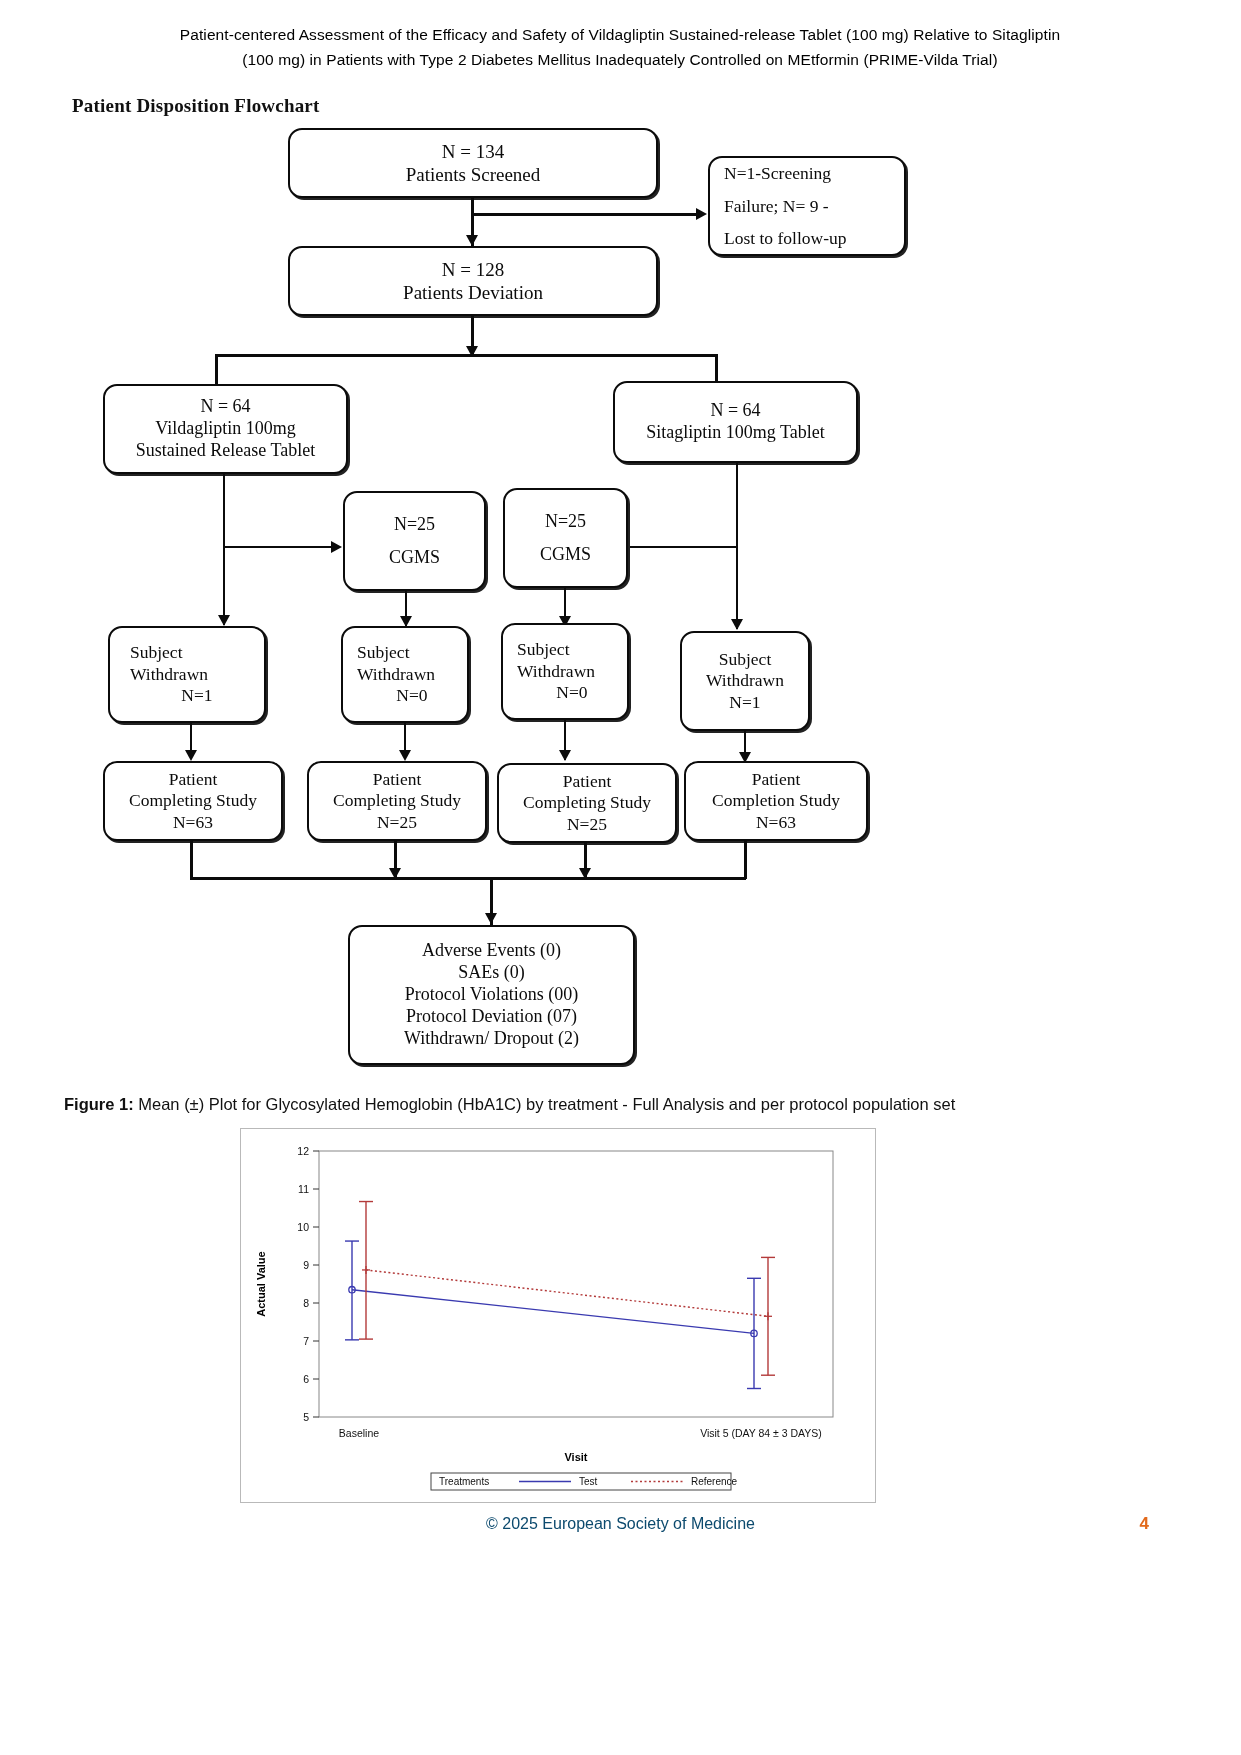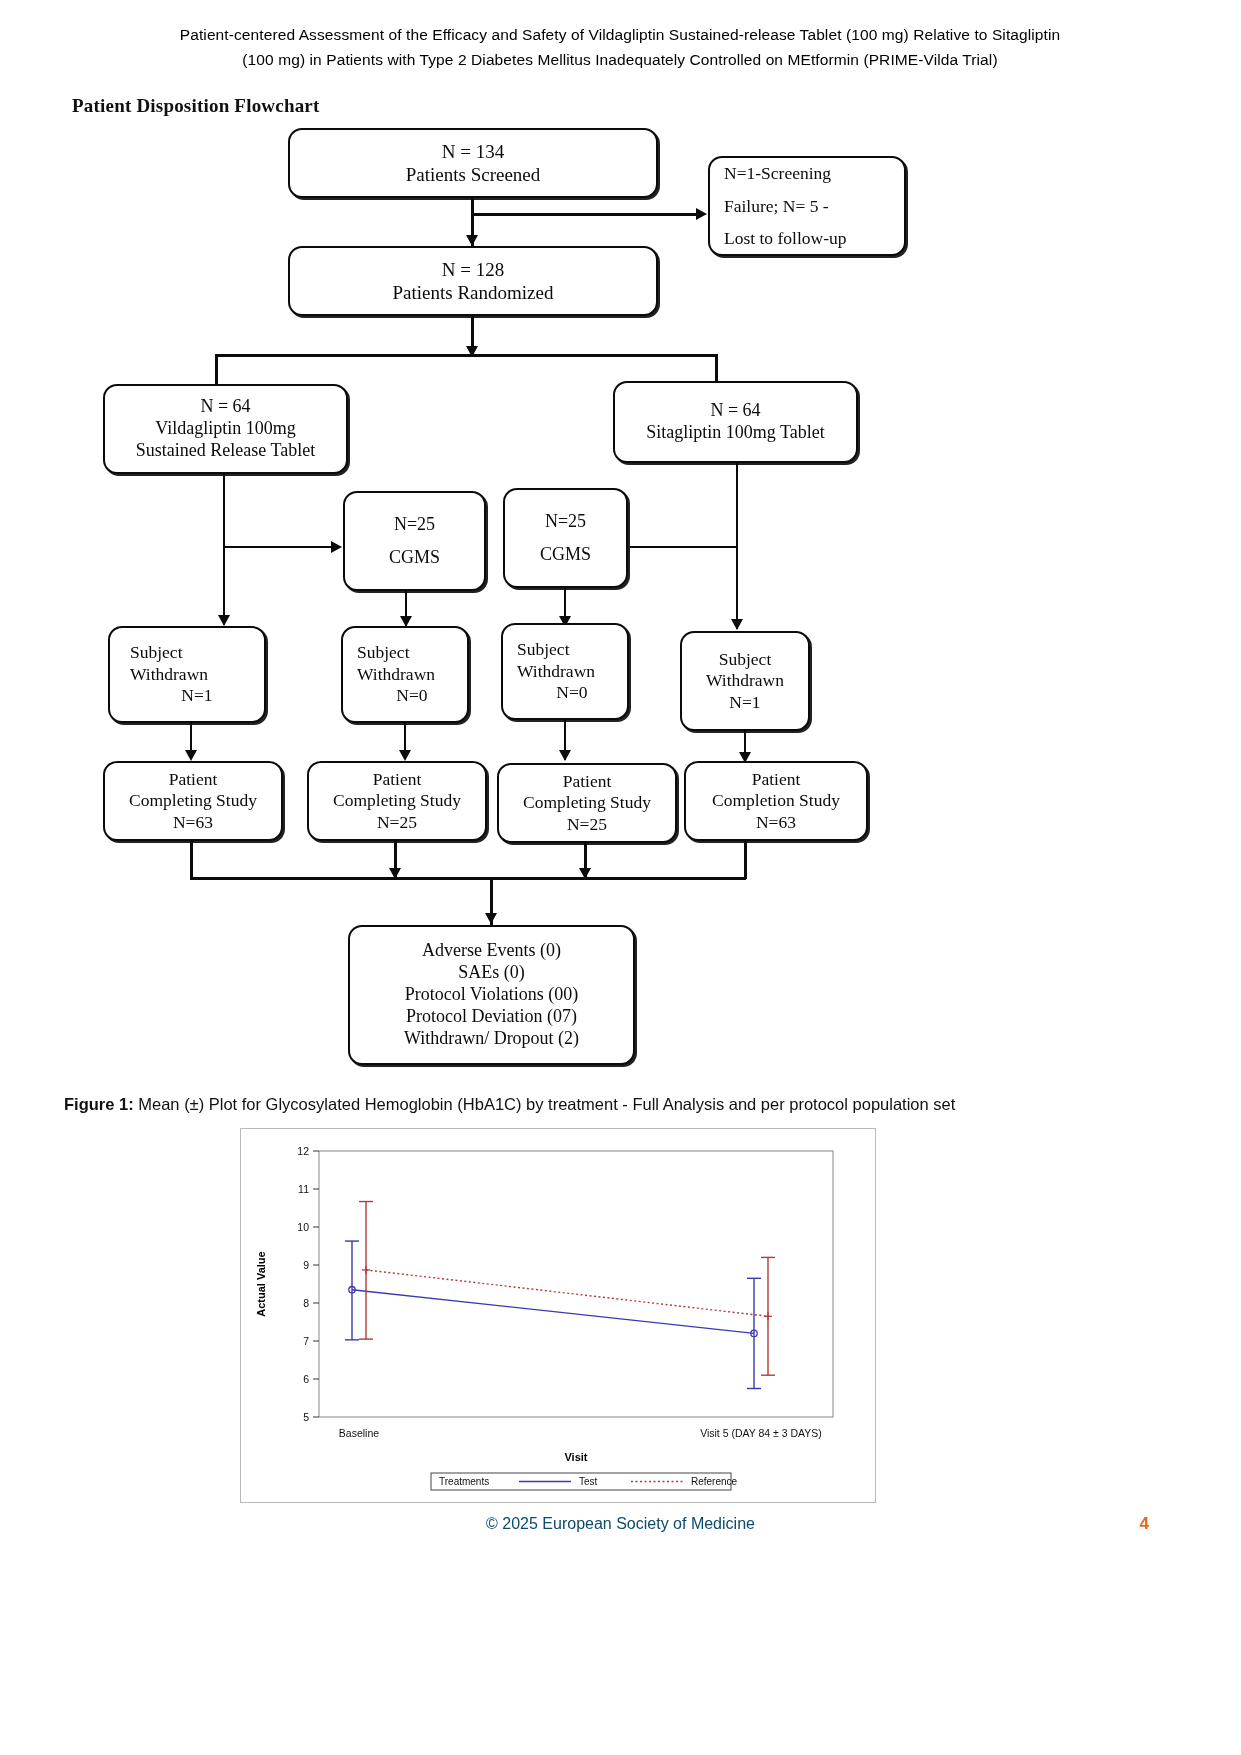--- a/index.html
+++ b/index.html
@@ -129,33 +129,33 @@
 
 <div id="flowchart">
 
   <div class="node n-big" style="left:228px; top:10px; width:370px; height:70px;text-align:center;">
     <span class="ln">N = 134</span>
     <span class="ln">Patients Screened</span>
   </div>
 
   <div class="node n-sm loose" style="left:648px; top:38px; width:198px; height:100px; align-items:flex-start; padding-left:14px; text-align:center;">
     <span class="ln">N=1-Screening</span>
-    <span class="ln">Failure;   N=   5   -</span>
+    <span class="ln">Failure;   N=   9   -</span>
     <span class="ln">Lost to follow-up</span>
   </div>
 
   <div class="vline" style="left:411px; top:80px; height:48px;"></div>
   <div class="arrow-d" style="left:406px; top:117px;"></div>
 
   <div class="hline" style="left:411px; top:95px; width:226px;"></div>
   <div class="arrow-r" style="left:636px; top:90px;"></div>
 
   <div class="node n-big" style="left:228px; top:128px; width:370px; height:70px;">
     <span class="ln">N = 128</span>
-    <span class="ln">Patients Randomized</span>
+    <span class="ln">Patients Deviation</span>
   </div>
 
   <div class="vline" style="left:411px; top:198px; height:40px;"></div>
   <div class="arrow-d" style="left:406px; top:228px;"></div>
   <div class="hline" style="left:155px; top:236px; width:503px;"></div>
   <div class="vline" style="left:155px; top:236px; height:38px;"></div>
   <div class="vline" style="left:655px; top:236px; height:38px;"></div>
 
   <div class="node n-mid" style="left:43px; top:266px; width:245px; height:90px;">
     <span class="ln">N = 64</span>

